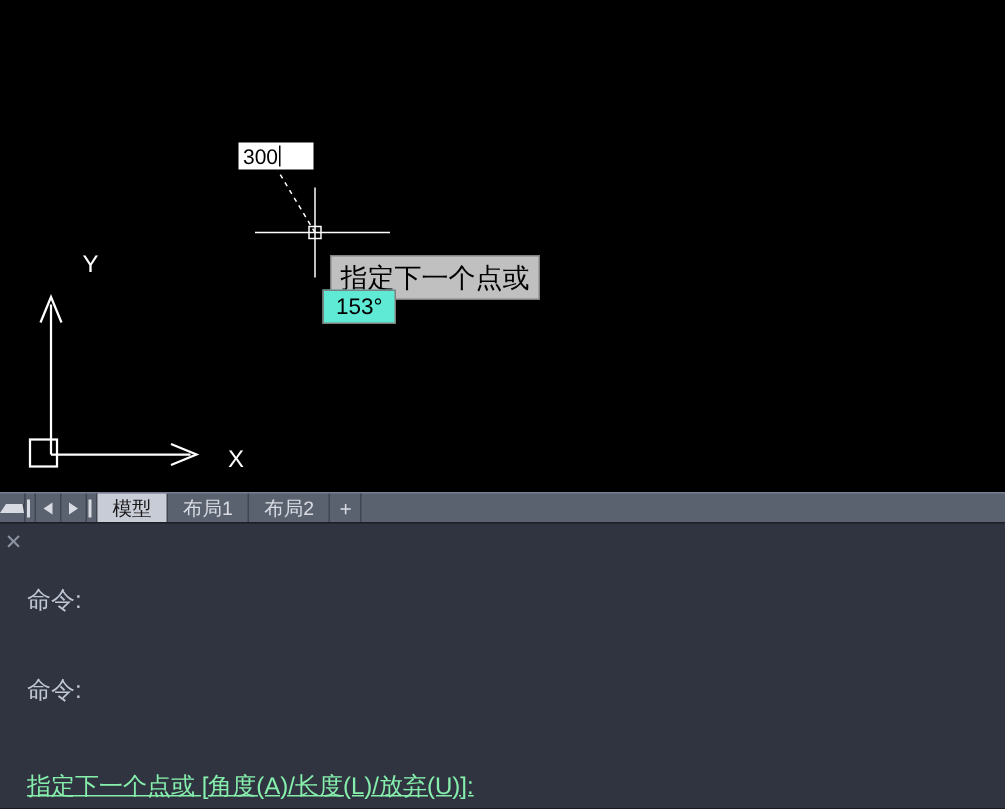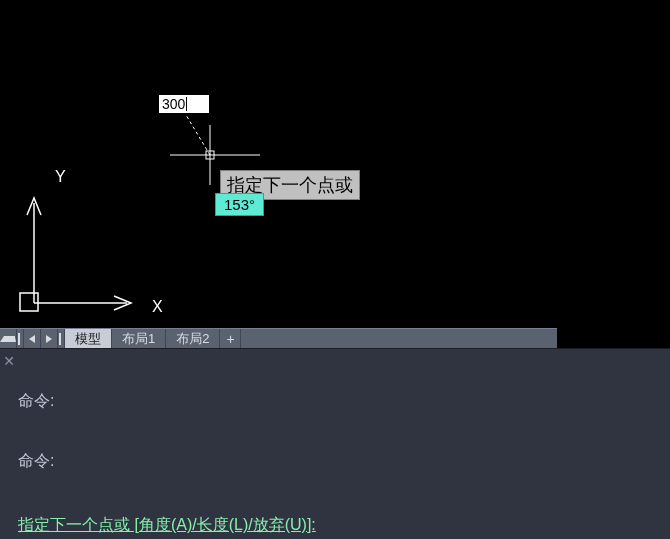--- a/index.html
+++ b/index.html
@@ -100,21 +100,21 @@
     border: 1px solid #808080;
     box-sizing: border-box;
     white-space: nowrap;
     margin-left: 23px;
   }
   
   .tabbar {
     position: absolute;
     top: 328px;
     left: 0;
-    width: 557px;
+    width: 670px;
     height: 20px;
     background: #5a6270;
     border-top: 1px solid #778093;
     display: flex;
     align-items: stretch;
     font-size: 13px;
     color: #d8dbe2;
   }
   .tabbar .up {
     width: 16px;

